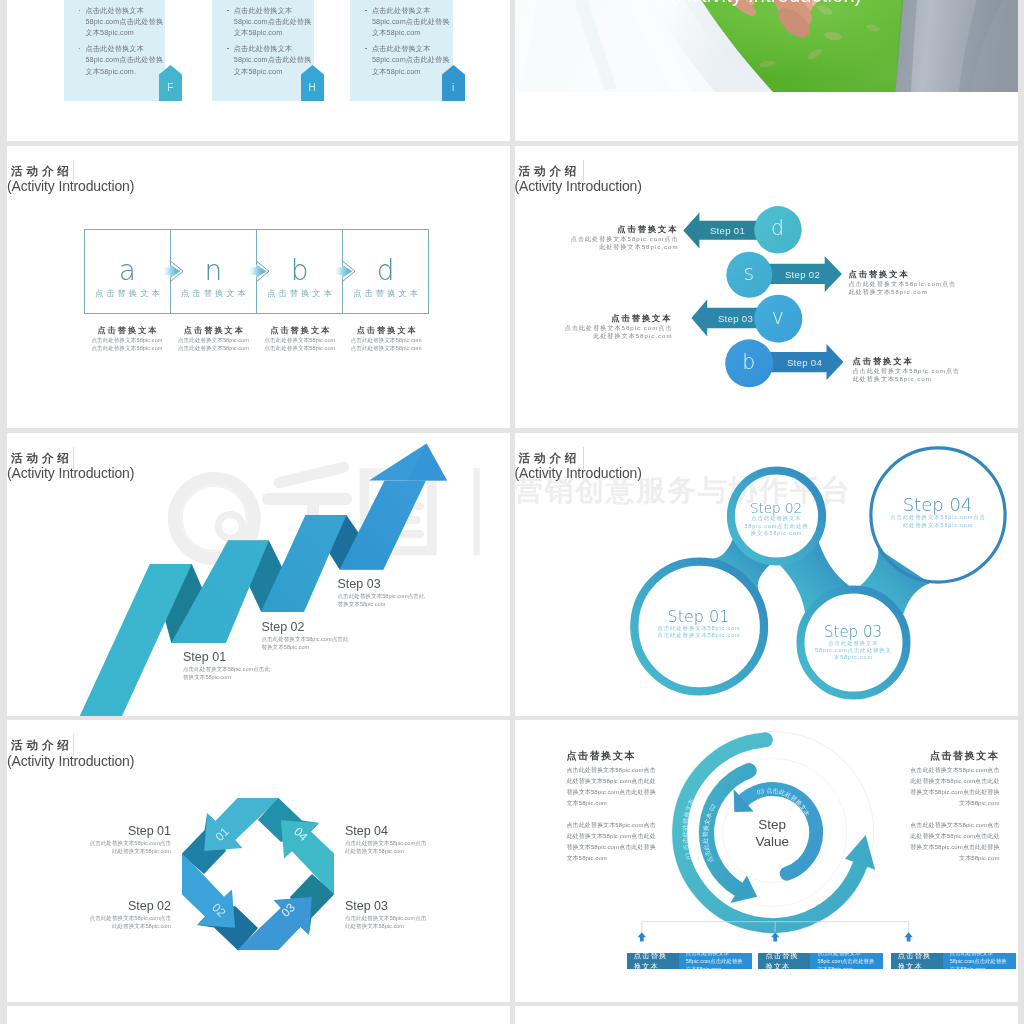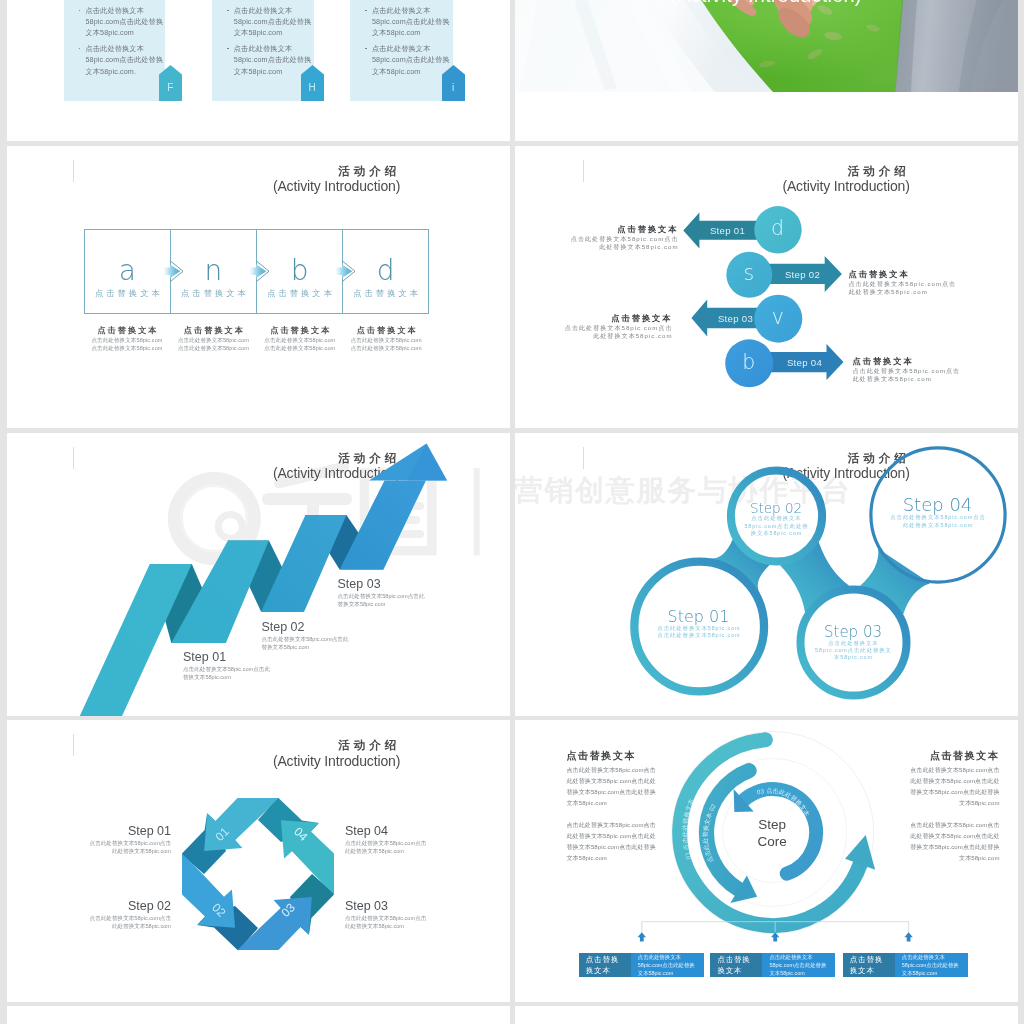--- a/index.html
+++ b/index.html
@@ -11,21 +11,21 @@
   .slide{position:absolute;background:#fff;overflow:hidden;}
   .sl-l{left:7px;width:502.5px;}
   .sl-r{left:514.5px;width:503px;}
   .r1{top:-142px;height:283px;}
   .r2{top:145.5px;height:282.5px;}
   .r3{top:432.5px;height:283px;}
   .r4{top:720px;height:282px;}
   .r5{top:1006px;height:283px;}
 
   
-  .ttl{position:absolute;text-align:right;color:#4c4c4c;white-space:nowrap;}
+  .ttl{position:absolute;text-align:left;color:#4c4c4c;white-space:nowrap;}
   .ttl .cn{font-size:11.6px;letter-spacing:3.9px;font-weight:700;text-indent:3.9px;line-height:14.5px;}
   .ttl .en{font-size:14px;letter-spacing:-0.15px;line-height:16.5px;font-weight:400;}
   .ttl-bar{position:absolute;width:1px;background:#dcdcdc;}
 
   
   .card{position:absolute;background:#daeef5;}
   .card .bl{position:absolute;left:15px;right:1px;}
   .card .bullet{position:relative;padding-left:7px;margin-bottom:4.6px;}
   .card .bullet:before{content:"";position:absolute;left:0.2px;top:4.6px;width:1.7px;height:1.7px;
         background:#6d757b;border-radius:50%;}
@@ -67,21 +67,21 @@
 
   
   .s6lab{position:absolute;}
   .s6lab .h{font-size:12.5px;color:#4c5358;line-height:16px;}
   .s6lab .b{font-size:5.6px;color:#8c9296;line-height:8px;}
 
   
   .s7txt{position:absolute;}
   .s7txt .h{font-size:10px;font-weight:700;color:#3f4245;letter-spacing:1.6px;line-height:18px;}
   .s7txt .b{font-size:6px;color:#7e8488;line-height:11px;letter-spacing:0.1px;}
-  .s7box{position:absolute;height:24px;display:flex;}
+  .s7box{position:absolute;height:16px;display:flex;margin-left:48px;}
   .s7box .lft{width:52px;background:#2e7ca5;color:#fff;font-size:7.5px;line-height:11px;
       display:flex;flex-direction:column;justify-content:center;padding-left:7px;box-sizing:border-box;letter-spacing:0.8px;}
   .s7box .rgt{flex:1;background:#2b8fd6;color:#e8f3fb;font-size:5.4px;line-height:8px;
       display:flex;flex-direction:column;justify-content:center;padding-left:7px;box-sizing:border-box;}
 
   
   .wm{position:absolute;pointer-events:none;}
 </style>
 </head>
 <body>
@@ -566,21 +566,21 @@
         <textPath href="#rp3" startOffset="4%">03 点击此处替换文本</textPath></text>
 
       <path d="M126.8,216.2 L126.8,201.7 L393.6,201.7 L393.6,216.2" fill="none" stroke="#c8d4d9" stroke-width="0.8"></path>
       <path d="M260.2,216.2 L260.2,201.7" fill="none" stroke="#c8d4d9" stroke-width="0.8"></path>
       <path d="M126.8,212.2 L131.0,217.3 L128.7,217.3 L128.7,221.5 L124.9,221.5 L124.9,217.3 L122.6,217.3 Z" fill="#2e86c8"></path>
       <path d="M260.2,212.2 L264.4,217.3 L262.1,217.3 L262.1,221.5 L258.3,221.5 L258.3,217.3 L256.0,217.3 Z" fill="#2e86c8"></path>
       <path d="M393.6,212.2 L397.8,217.3 L395.5,217.3 L395.5,221.5 L391.7,221.5 L391.7,217.3 L389.4,217.3 Z" fill="#2e86c8"></path>
     </svg>
     <div style="position:absolute;left:207.7px;top:96px;width:100px;text-align:center;color:#4a4a4a;font-size:13.5px;line-height:17px;">
       <div>Step</div>
-      <div>Core</div>
+      <div>Value</div>
     </div>
     <div class="s7txt" style="left:52px;top:27px;width:130px;">
       <div class="h">点击替换文本</div>
       <div class="b">点击此处替换文本58pic.com点击</div>
       <div class="b">此处替换文本58pic.com点击此处</div>
       <div class="b">替换文本58pic.com点击此处替换</div>
       <div class="b">文本58pic.com</div>
       <div class="b" style="height:11px;">&nbsp;</div>
       <div class="b">点击此处替换文本58pic.com点击</div>
       <div class="b">此处替换文本58pic.com点击此处</div>

